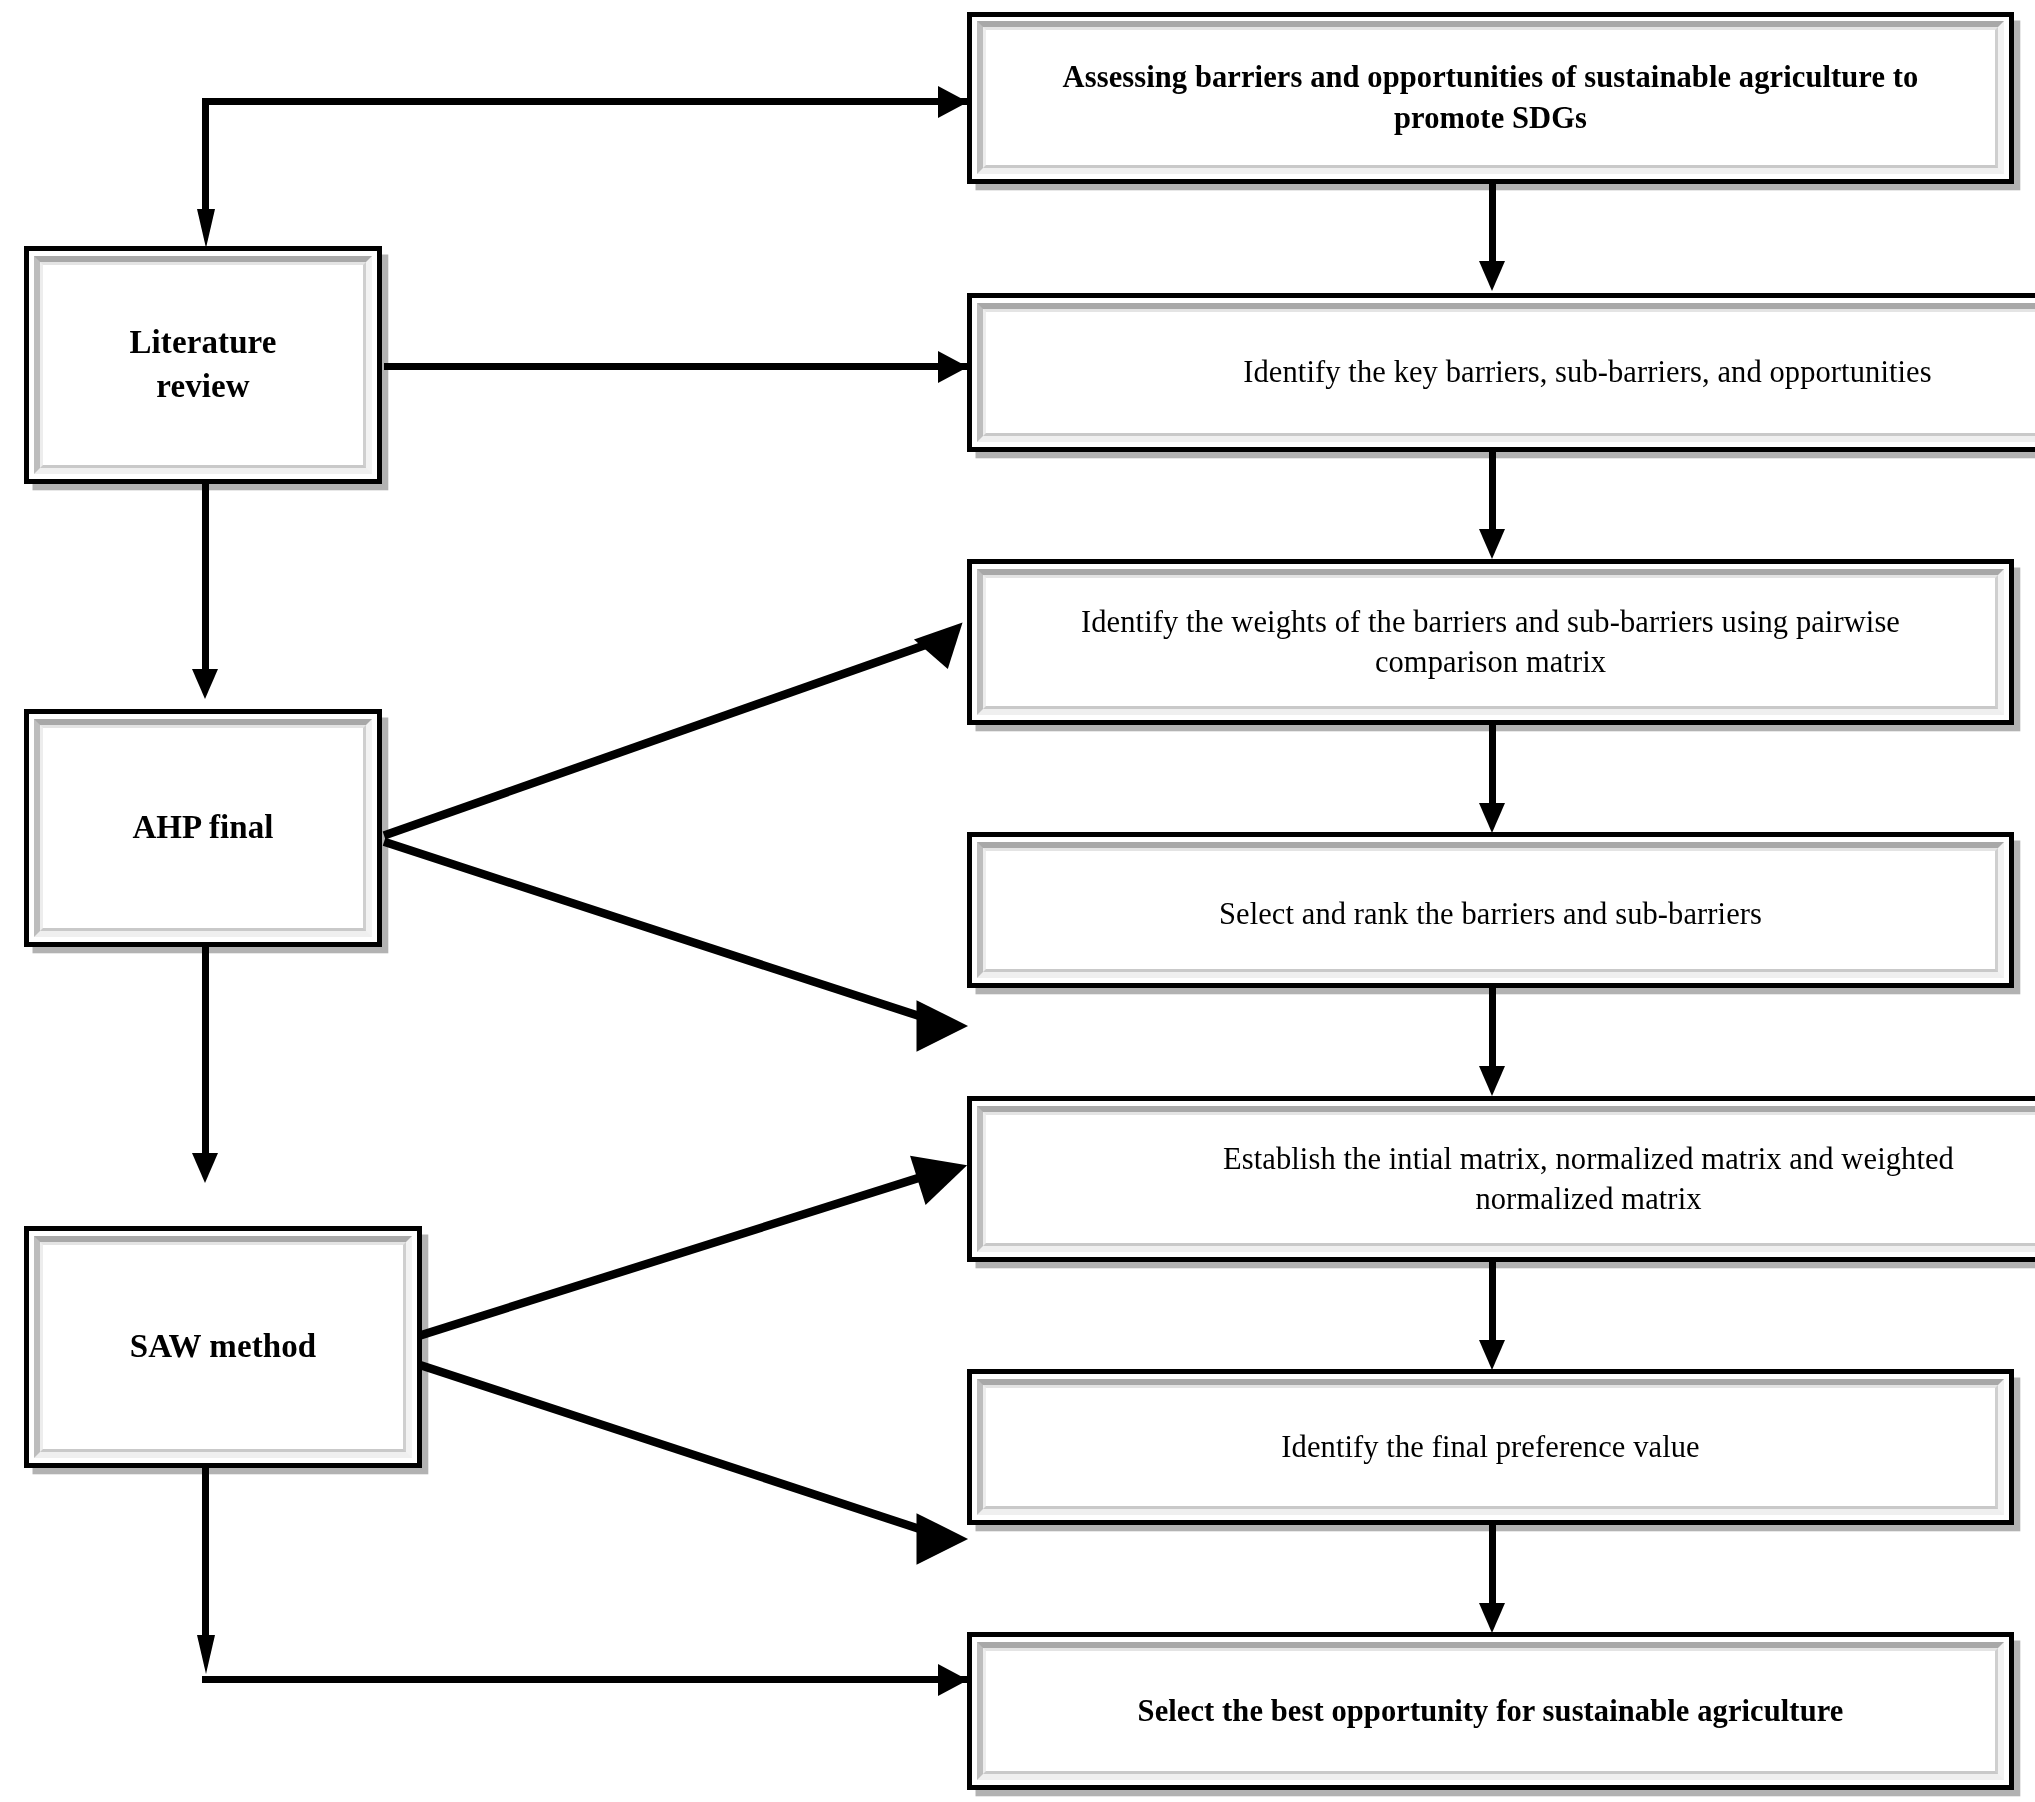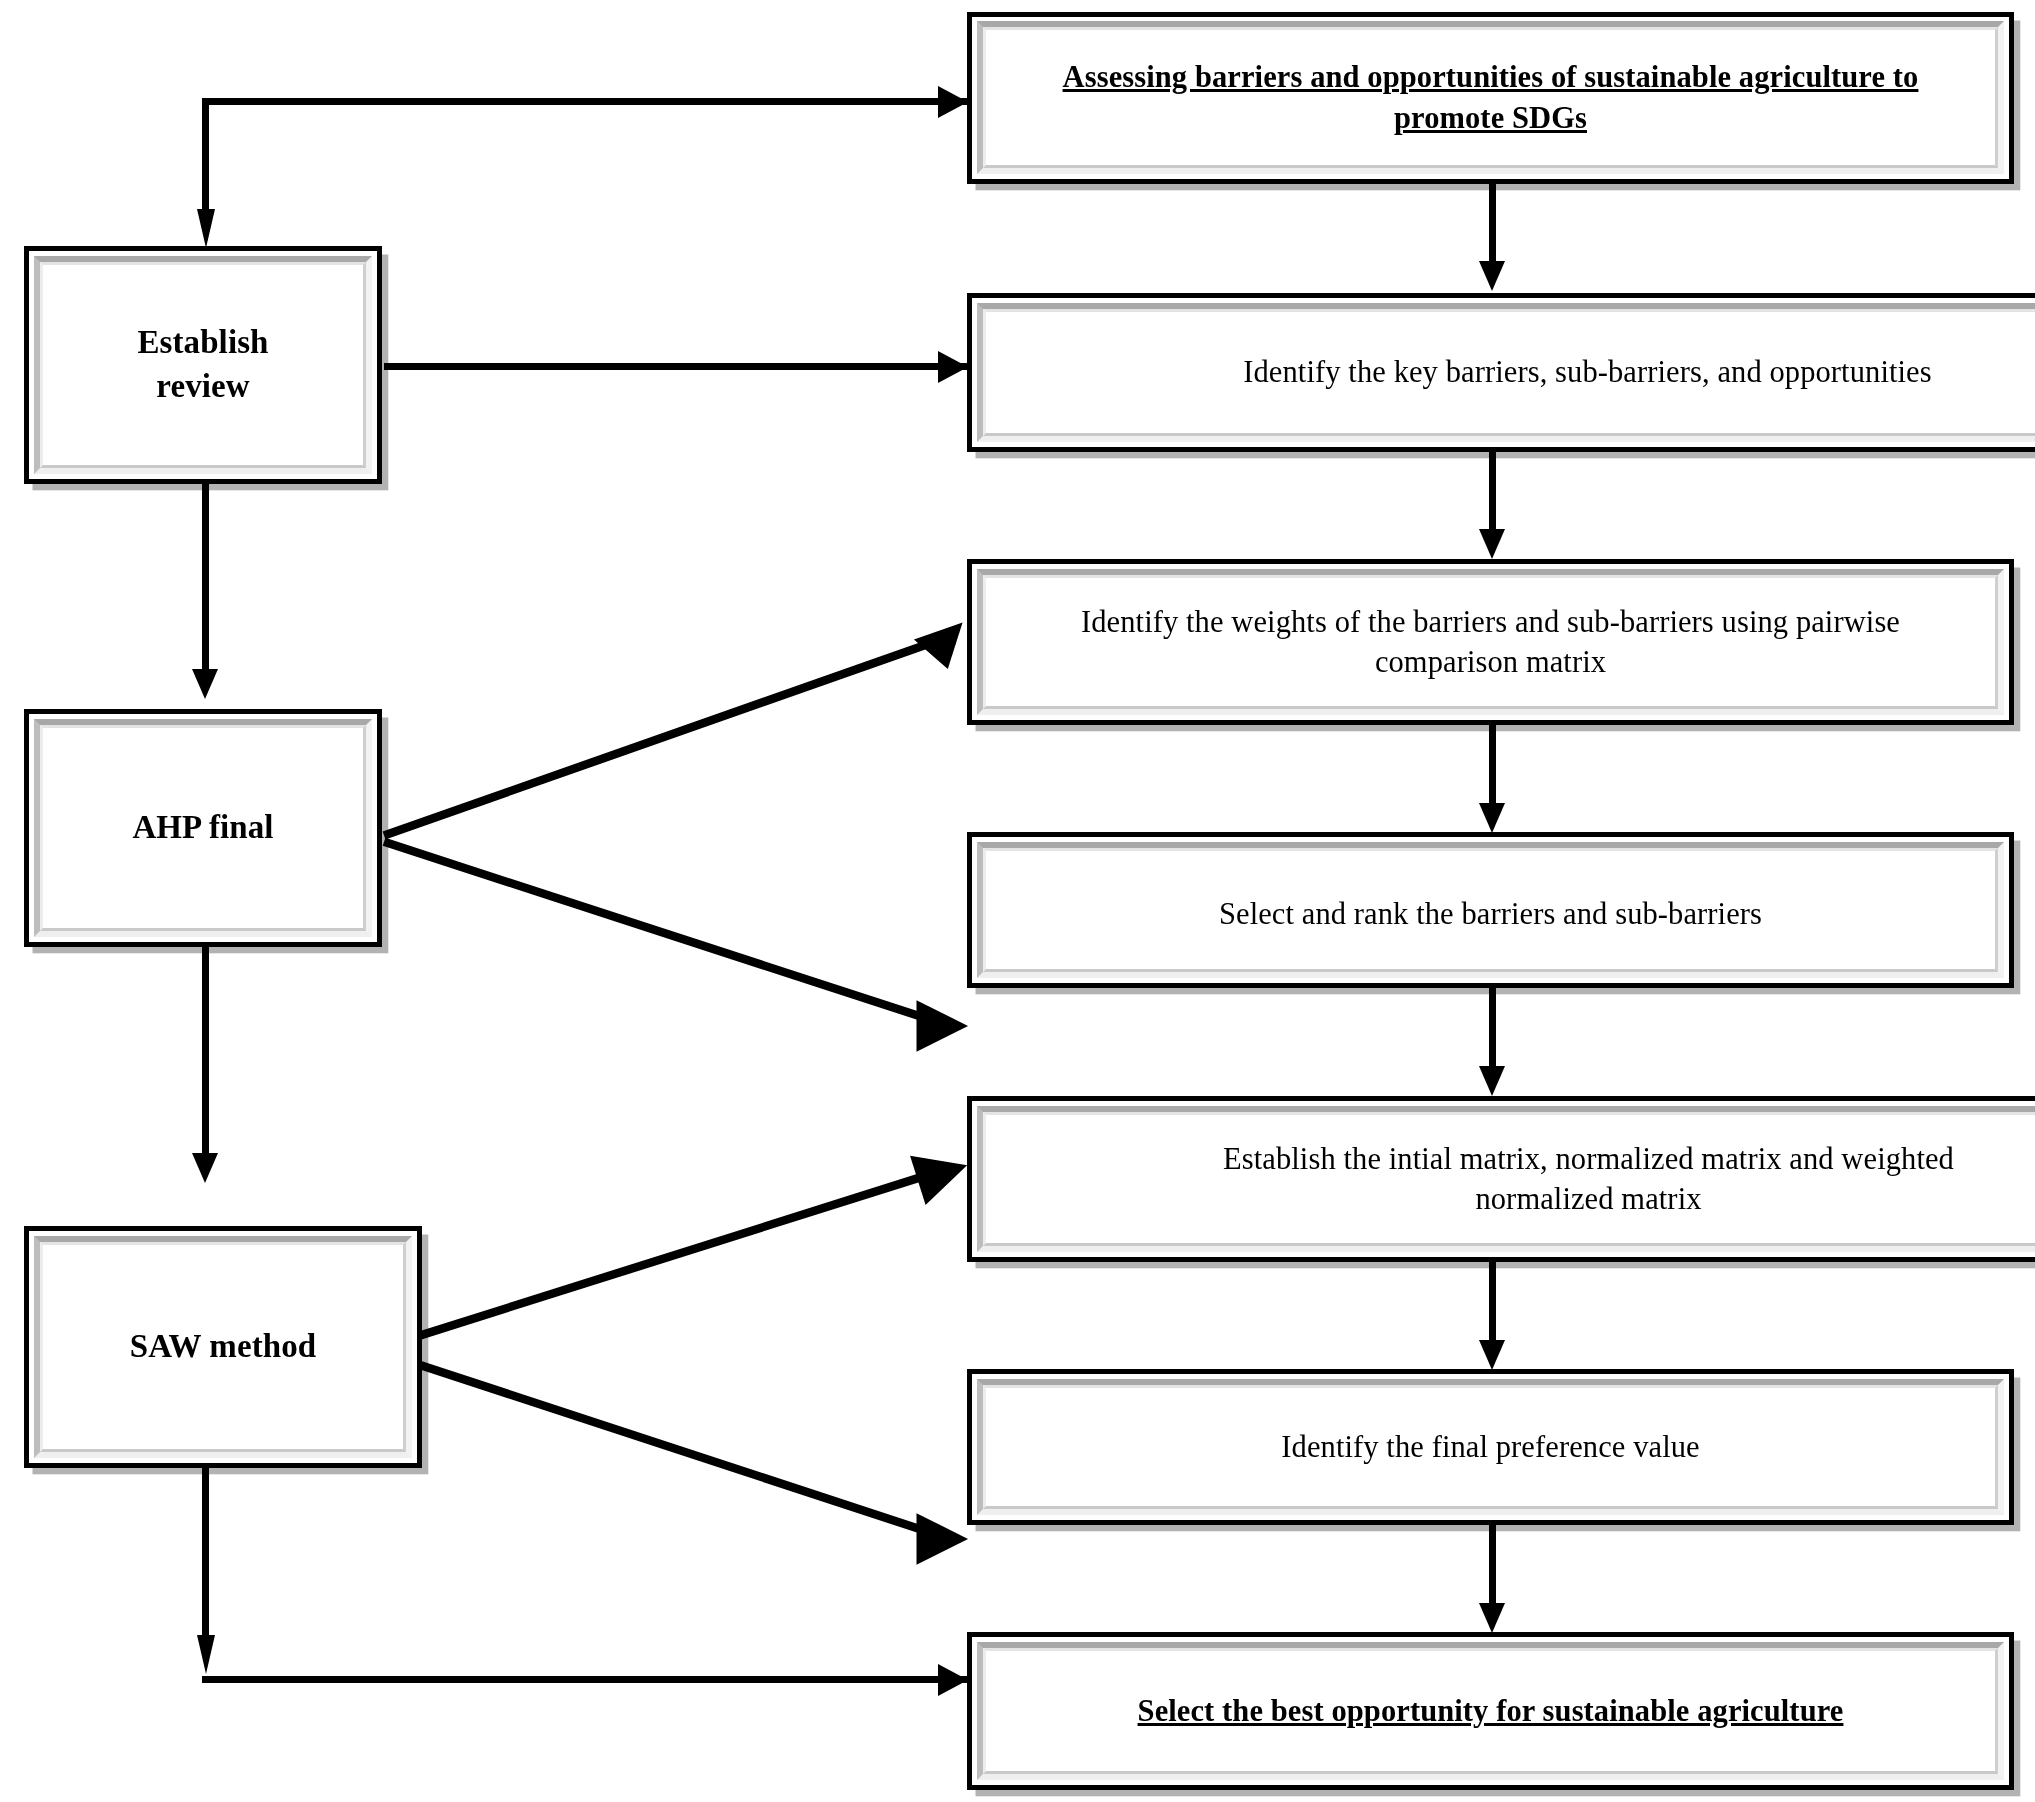--- a/index.html
+++ b/index.html
@@ -66,21 +66,20 @@
     font-size: 33px;
     font-weight: bold;
   }
   
   .node.right .label {
     font-size: 30.5px;
     font-weight: normal;
   }
   .node.right.bold .label {
     font-weight: bold;
-    text-decoration: underline;
   }
 
   
   .conn {
     position: absolute;
     background: #000000;
   }
   .conn.v { width: 6.8px; }
   .conn.h { height: 6.8px; }
 
@@ -164,21 +163,21 @@
   <div class="arrowhead down" style="left:1479px; top:1066px;"></div>
 
   <div class="conn v" style="left:1489px; top:1262px; height:82px;"></div>
   <div class="arrowhead down" style="left:1479px; top:1340px;"></div>
 
   <div class="conn v" style="left:1489px; top:1525px; height:82px;"></div>
   <div class="arrowhead down" style="left:1479px; top:1603px;"></div>
 
   <div class="node left" style="left:24px; top:246px; width:358px; height:238px;">
     <span class="inner-bevel"></span>
-    <span class="label" style="white-space:pre-line;">Establish
+    <span class="label" style="white-space:pre-line;">Literature
 review</span>
   </div>
 
   <div class="node left" style="left:24px; top:709px; width:358px; height:238px;">
     <span class="inner-bevel"></span>
     <span class="label">AHP final</span>
   </div>
 
   <div class="node left" style="left:24px; top:1226px; width:398px; height:242px;">
     <span class="inner-bevel"></span>

